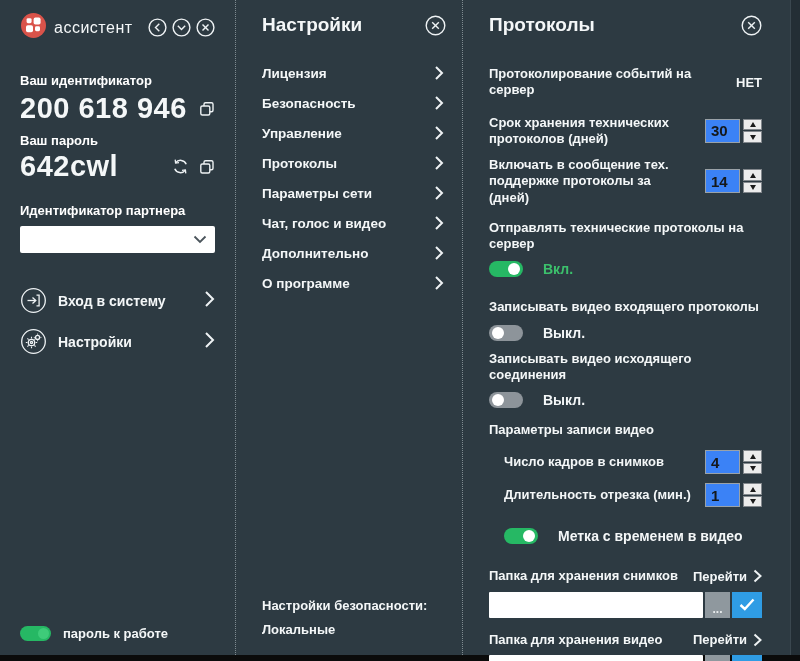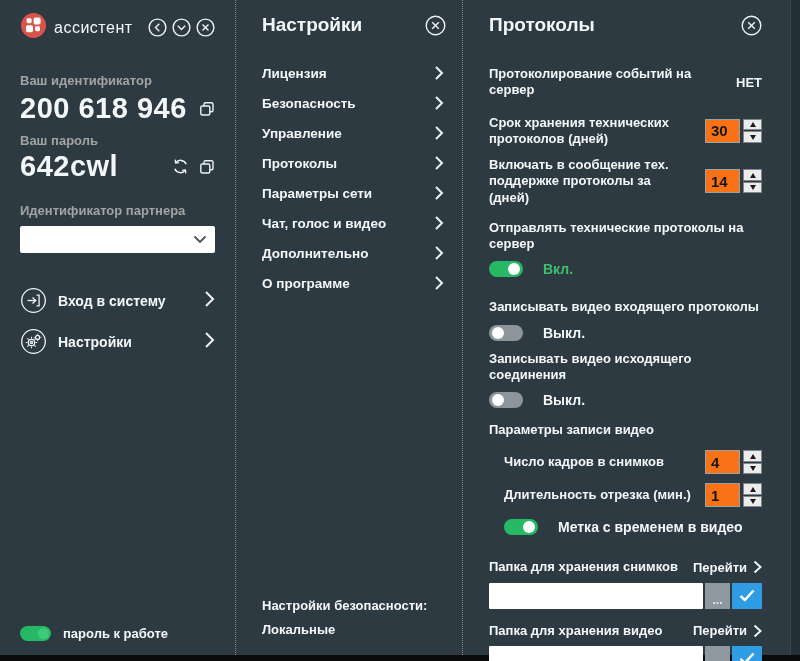--- a/index.html
+++ b/index.html
@@ -16,21 +16,21 @@
   .panel-left  { width:236px; border-right:1px dotted rgba(195,205,210,.55); padding:12px 20px 14px 20px; }
   .panel-mid   { width:227px; border-right:1px dotted rgba(195,205,210,.55); padding:14px 16px 12px 26px; }
   .panel-right { flex:1; position:relative; padding:14px 24px 0 26px; }
 
   
   .app-header { display:flex; align-items:center; }
   .app-title { font-size:16px; font-weight:400; margin-left:7px; letter-spacing:.5px; }
   .win-icons { display:flex; gap:5px; margin-left:auto; }
   .win-icons svg { display:block; cursor:pointer; }
 
-  .field-label { font-size:13px; font-weight:700; color:#a3a3a3; }
+  .field-label { font-size:13px; font-weight:700; color:#ffffff; }
   .big-row { display:flex; align-items:center; justify-content:space-between; }
   .big-value { font-size:29px; font-weight:700; letter-spacing:.5px; }
   .icon-btn { cursor:pointer; display:flex; align-items:center; }
   .pw-icons { display:flex; gap:10px; align-items:center; }
 
   .combo { margin-top:8px; height:27px; background:#fff; border-radius:2px;
            display:flex; align-items:center; justify-content:flex-end; padding-right:8px; cursor:pointer; }
   .connect-btn { margin-top:11px; height:33px; width:100%; border:none; border-radius:2px;
            background:#2f9ce4; color:#1c4566; font-size:14px; font-weight:700; letter-spacing:.6px; cursor:pointer; }
 
@@ -56,21 +56,21 @@
   
   .scroll-strip { position:absolute; top:0; right:0; bottom:0; width:10px;
                   background:#232e35; border-left:1px solid #3a474f; }
   .r-content { display:flex; flex-direction:column; }
   .r-row { display:flex; align-items:center; justify-content:space-between; }
   .r-label { font-size:13px; font-weight:700; line-height:1.25; }
   .r-wide { max-width:245px; }
   .net-value { font-size:13px; font-weight:700; cursor:pointer; }
 
   .spin { display:flex; gap:3px; height:24px; flex-shrink:0; }
-  .spin-value { width:35px; background:#f97316; border:1px solid #9aa2a8; color:#15181a;
+  .spin-value { width:35px; background:#3b82f6; border:1px solid #9aa2a8; color:#15181a;
                 font-size:15px; font-weight:700; display:flex; align-items:center; padding-left:5px; }
   .spin-btns { width:19px; display:flex; flex-direction:column; gap:1px; }
   .spin-btn { flex:1; background:#ececec; border:1px solid #82878c; display:flex; align-items:center; justify-content:center; cursor:pointer; }
   .tri-up { width:0; height:0; border-left:3.5px solid transparent; border-right:3.5px solid transparent; border-bottom:5px solid #1b1b1b; }
   .tri-down { width:0; height:0; border-left:3.5px solid transparent; border-right:3.5px solid transparent; border-top:5px solid #1b1b1b; }
 
   .toggle { width:34px; height:16px; border-radius:9px; position:relative; cursor:pointer; flex-shrink:0; }
   .toggle .knob { position:absolute; top:2px; width:12px; height:12px; border-radius:50%; background:#fff; }
   .toggle.on { background:#26b864; } .toggle.on .knob { right:3px; }
   .toggle.off { background:#8d949a; } .toggle.off .knob { left:3px; }
@@ -376,21 +376,21 @@
               <span class="spin-btn">
                   <span class="tri-up"></span>
                 </span>
               <span class="spin-btn">
                   <span class="tri-down"></span>
                 </span>
             </span>
           </span>
         </div>
 
-        <div class="toggle-row indent" style="margin-top:12px;">
+        <div class="toggle-row indent" style="margin-top:21px;">
           <span class="toggle on">
               <span class="knob"></span>
             </span>
           <span class="tog-label">Метка с временем в видео</span>
         </div>
 
         <div class="r-row" style="margin-top:24px;">
           <span class="r-label">Папка для хранения снимков</span>
           <span class="goto">
             <span>Перейти</span>

